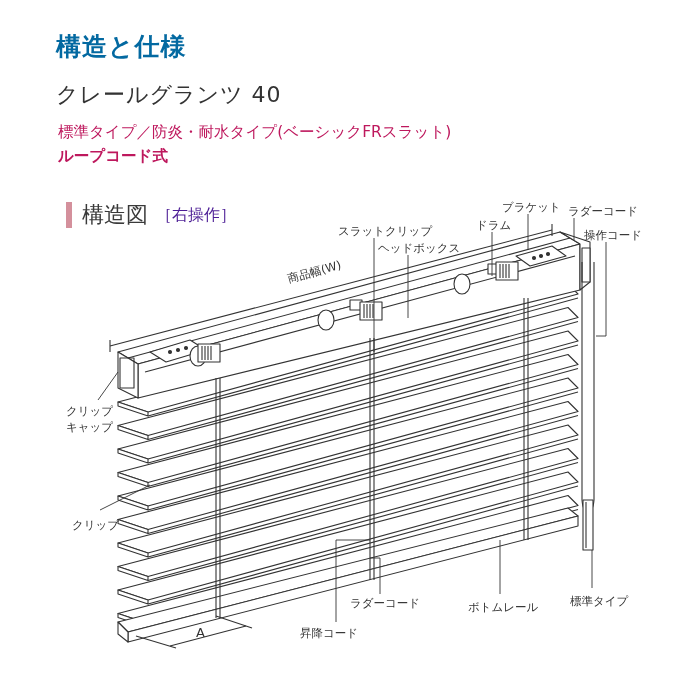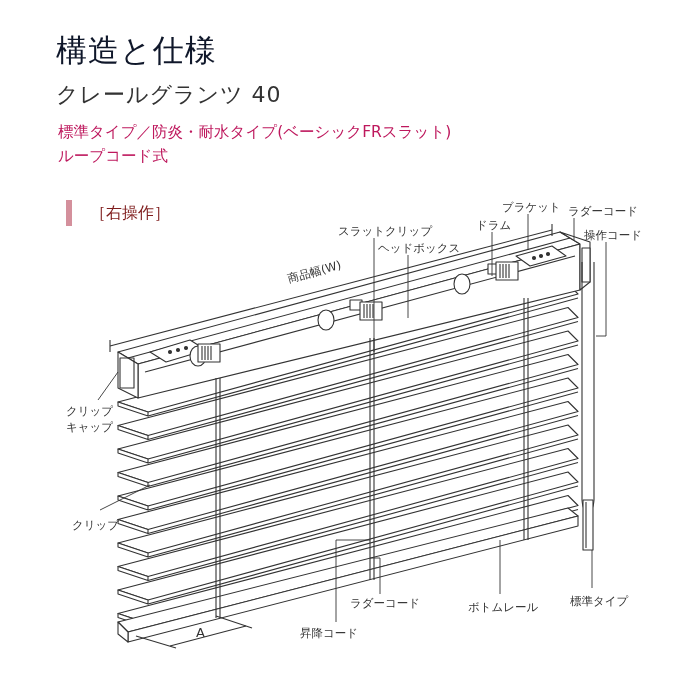--- a/index.html
+++ b/index.html
@@ -1,40 +1,41 @@
 <!DOCTYPE html>
 <html><head>
   <meta charset="utf-8">
   <style>
     html, body { margin: 0; padding: 0; background: #ffffff; }
     body { width: 700px; height: 700px; position: relative; overflow: hidden;
            font-family: "DejaVu Sans", "Liberation Sans", sans-serif; color: #3a3a3a; }
-    .title { position: absolute; left: 56px; top: 30px; font-size: 31px; font-weight: normal;
-             color: #0f172a; letter-spacing: 1px; }
+    .title { position: absolute; left: 56px; top: 30px; font-size: 25px; font-weight: bold;
+             color: #0369a1; letter-spacing: 1px; }
     .product { position: absolute; left: 56px; top: 80px; font-size: 22px; color: #333; letter-spacing: 1px; }
     .spec { position: absolute; left: 58px; font-size: 15.5px; color: #be185d; }
     .spec.l1 { top: 122px; }
-    .spec.l2 { top: 146px; }
+    .spec.l2 { top: 146px; font-weight: bold; }
     .section { position: absolute; left: 66px; top: 200px; display: flex; align-items: center; }
     .section .bar { width: 6px; height: 26px; background: #d4909c; margin-right: 10px; }
     .section .h { font-size: 22px; color: #3a3a3a; }
-    .section .sub { font-size: 16px; color: #7f1d1d; margin-left: 8px; }
+    .section .sub { font-size: 16px; color: #4c1d95; margin-left: 8px; }
     svg.diagram { position: absolute; left: 0; top: 0; }
     .lbl { position: absolute; font-size: 11.5px; color: #333; white-space: nowrap; line-height: 14px; }
   </style>
 </head>
 <body>
 
 <div class="title">構造と仕様</div>
 <div class="product">クレールグランツ 40</div>
 <div class="spec l1">標準タイプ／防炎・耐水タイプ(ベーシックFRスラット)</div>
 <div class="spec l2">ループコード式</div>
 
 <div class="section">
   <div class="bar"></div>
+  <span class="h">構造図</span>
   <span class="sub">［右操作］</span>
 </div>
 
 <svg class="diagram" width="700" height="700" viewBox="0 0 700 700">
   <g fill="#ffffff" stroke="#333" stroke-width="1.1" stroke-linejoin="round">
 
     <g id="slats">
         <polygon points="118,402 568,284 578,294 148,412" fill="#fff"></polygon>
         <polygon points="118,402 148,412 148,416 118,406" fill="#fff"></polygon>
         <line x1="148" y1="416" x2="578" y2="298"></line>

